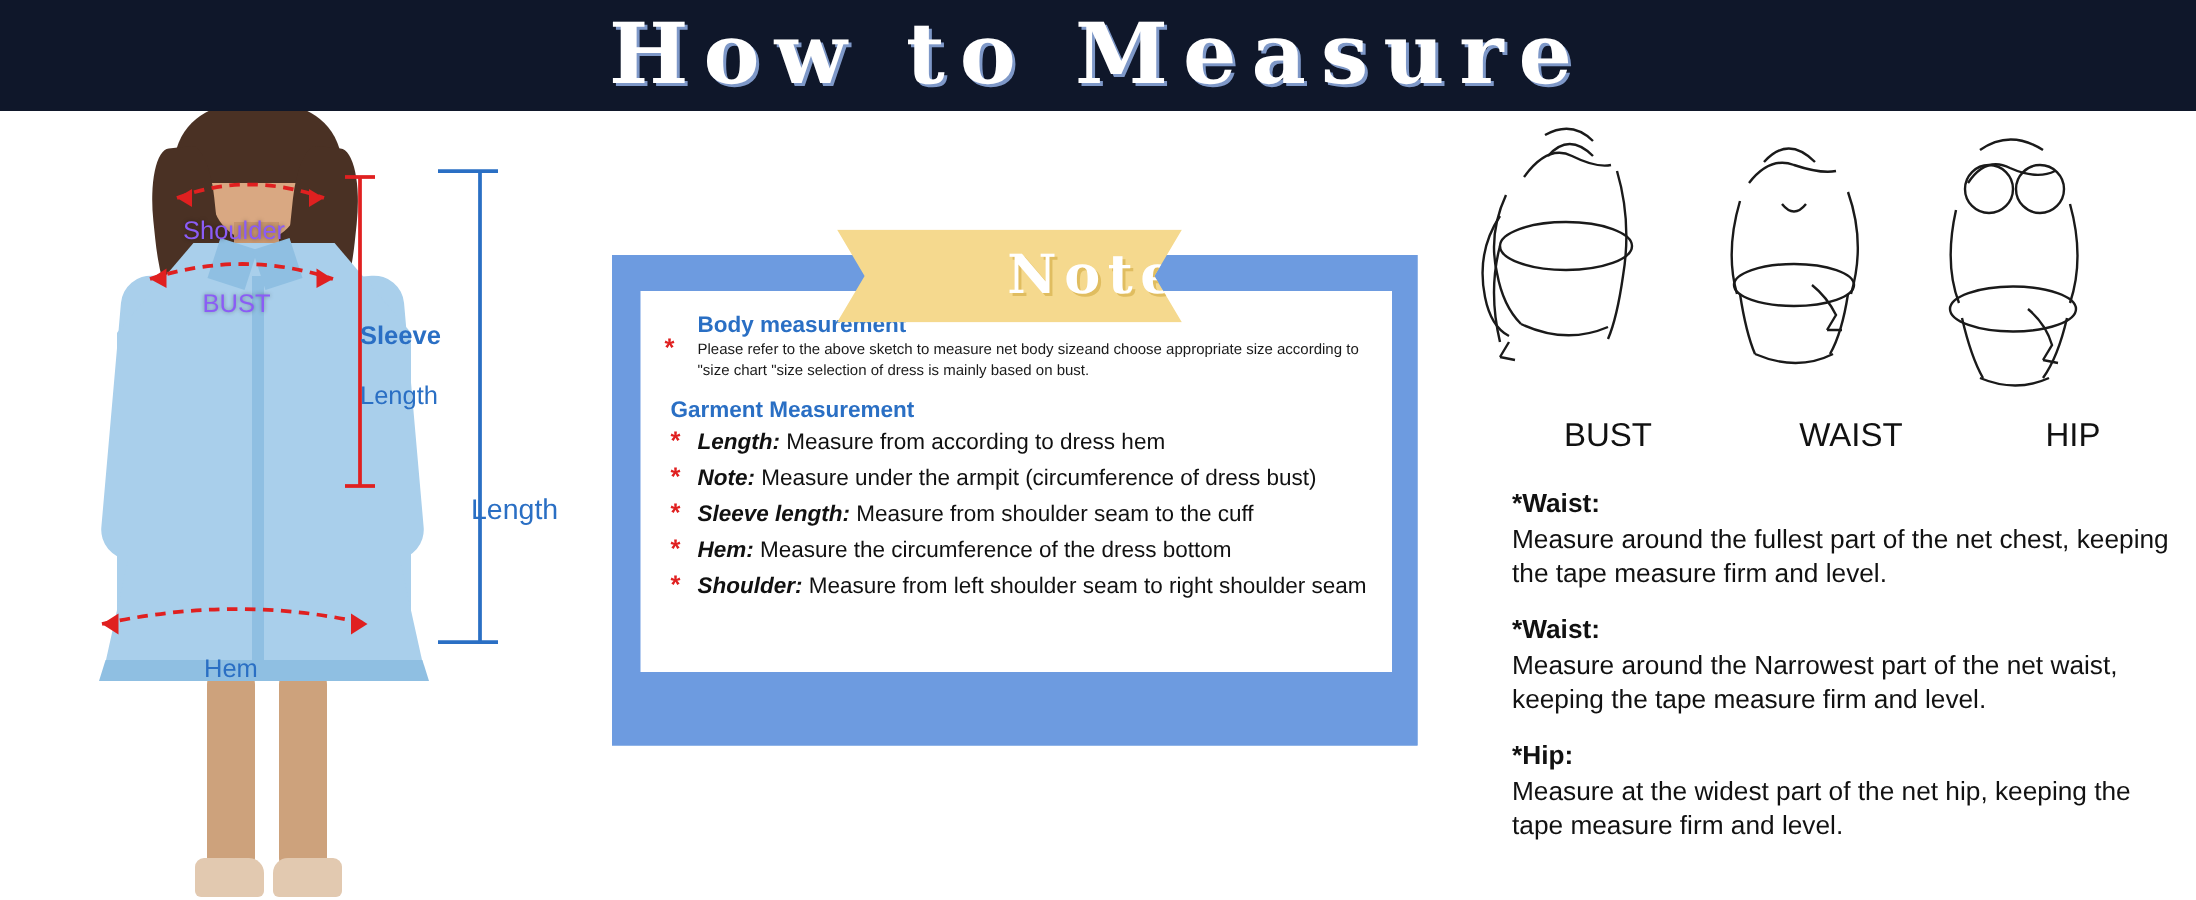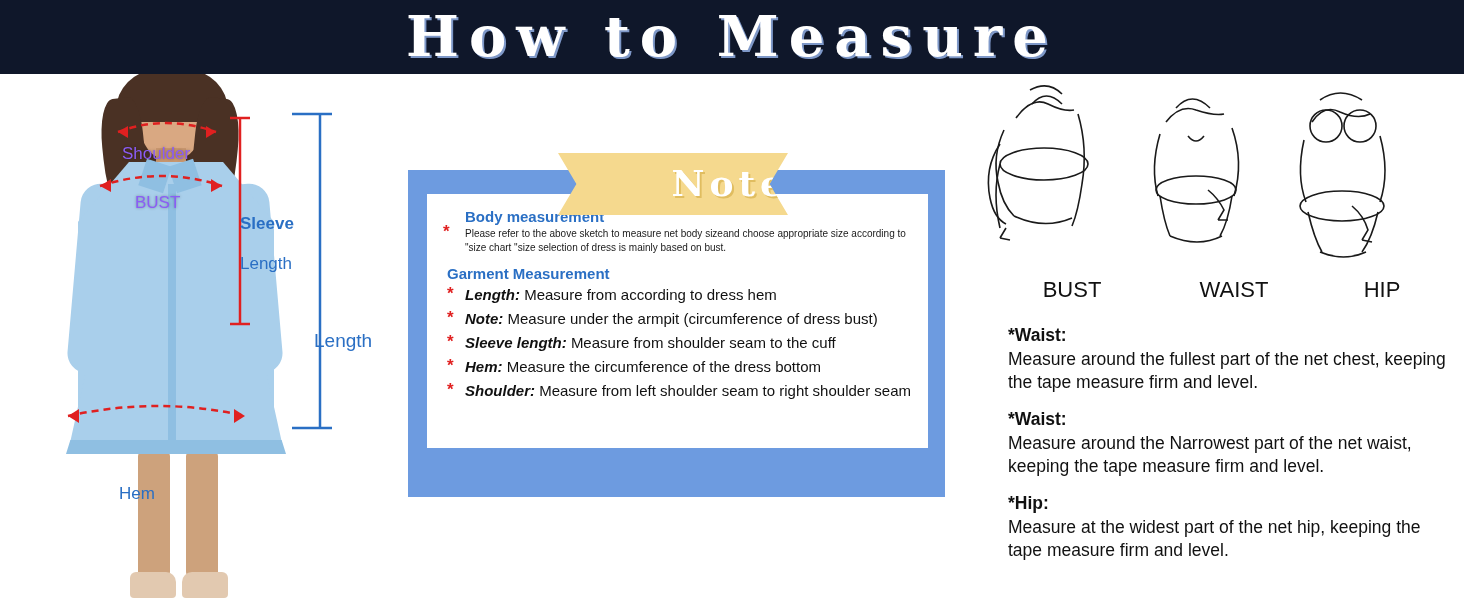--- a/index.html
+++ b/index.html
@@ -350,21 +350,21 @@
     <line x1="230" y1="44" x2="250" y2="44" stroke="#e02020" stroke-width="2.5"></line>
     <line x1="230" y1="250" x2="250" y2="250" stroke="#e02020" stroke-width="2.5"></line>
 
     <line x1="320" y1="40" x2="320" y2="354" stroke="#2a6fc4" stroke-width="2.5"></line>
     <line x1="292" y1="40" x2="332" y2="40" stroke="#2a6fc4" stroke-width="2.5"></line>
     <line x1="292" y1="354" x2="332" y2="354" stroke="#2a6fc4" stroke-width="2.5"></line>
   </svg>
 
   <div class="meas-label" style="left:122px; top:70px;">Shoulder</div>
   <div class="meas-label" style="left:135px; top:119px;">BUST</div>
-  <div class="meas-label blue" style="left:119px; top:362px;margin-top:48px;">Hem</div>
+  <div class="meas-label blue" style="left:136px; top:362px;">Hem</div>
   <div class="meas-label blue" style="left:240px; top:140px;font-weight:bold;">Sleeve</div>
   <div class="meas-label blue" style="left:240px; top:180px;">Length</div>
   <div class="meas-label blue" style="left:314px; top:256px; font-size:19px;">Length</div>
 </div>
 
 <div class="note-panel">
   <div class="note-inner">
 
     <div class="block-with-star">
       <span class="star">*</span>

